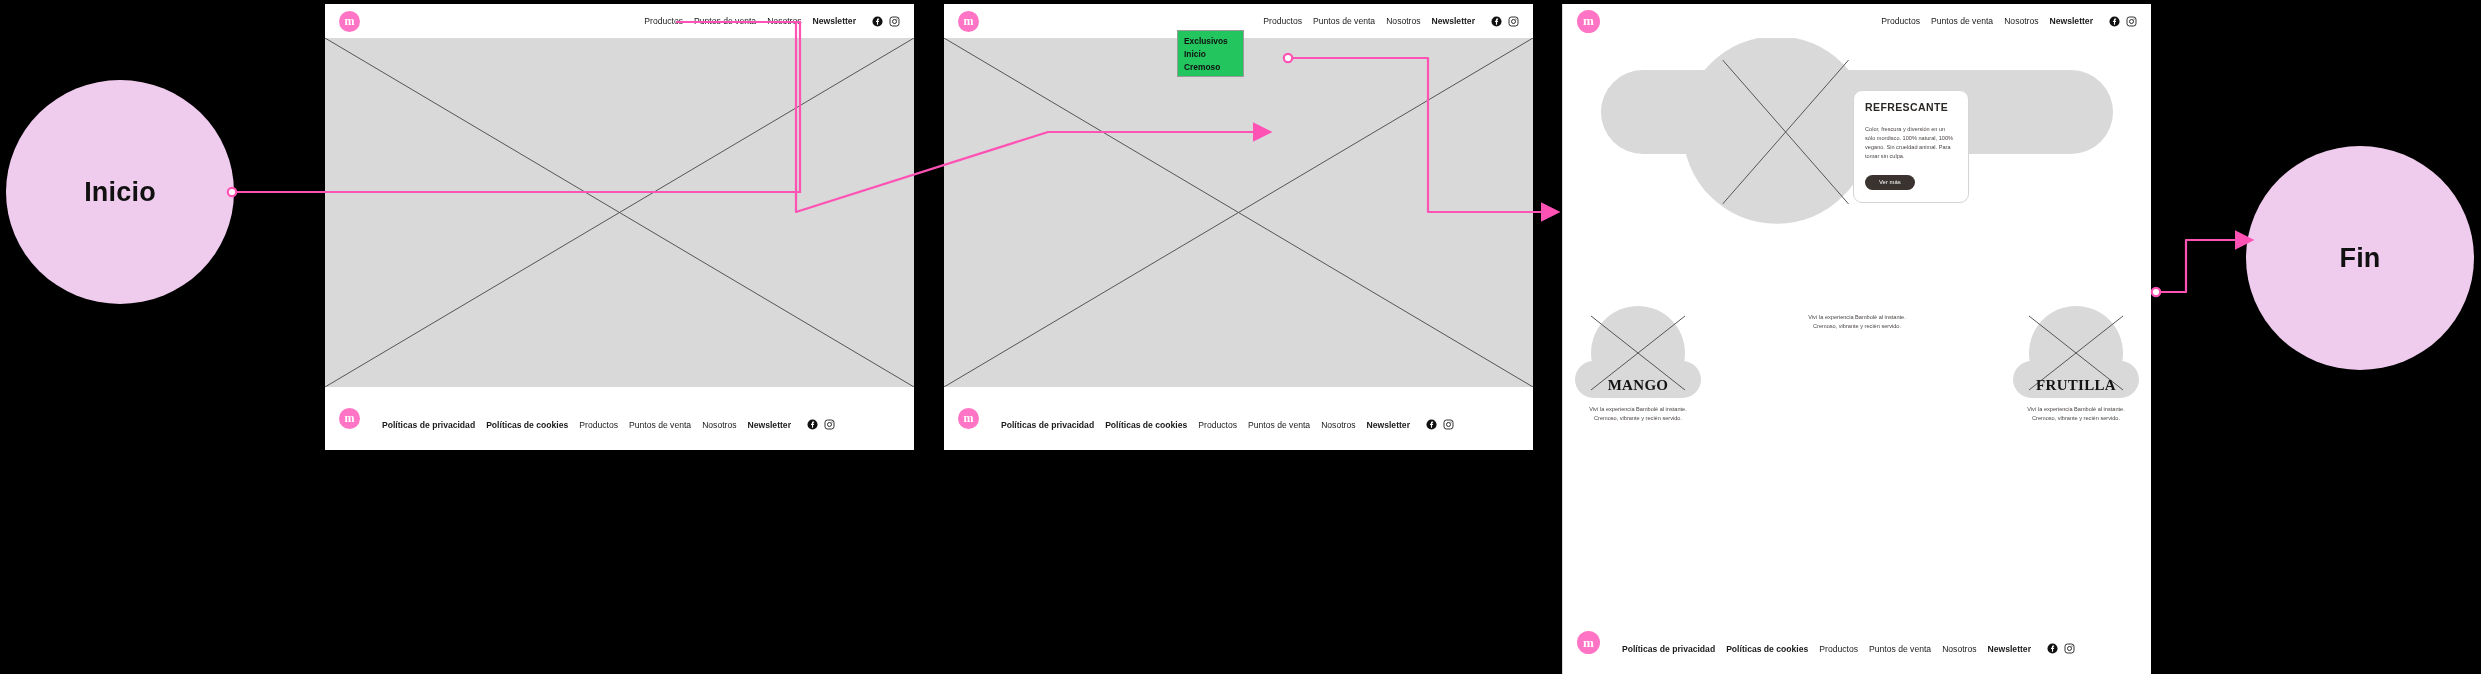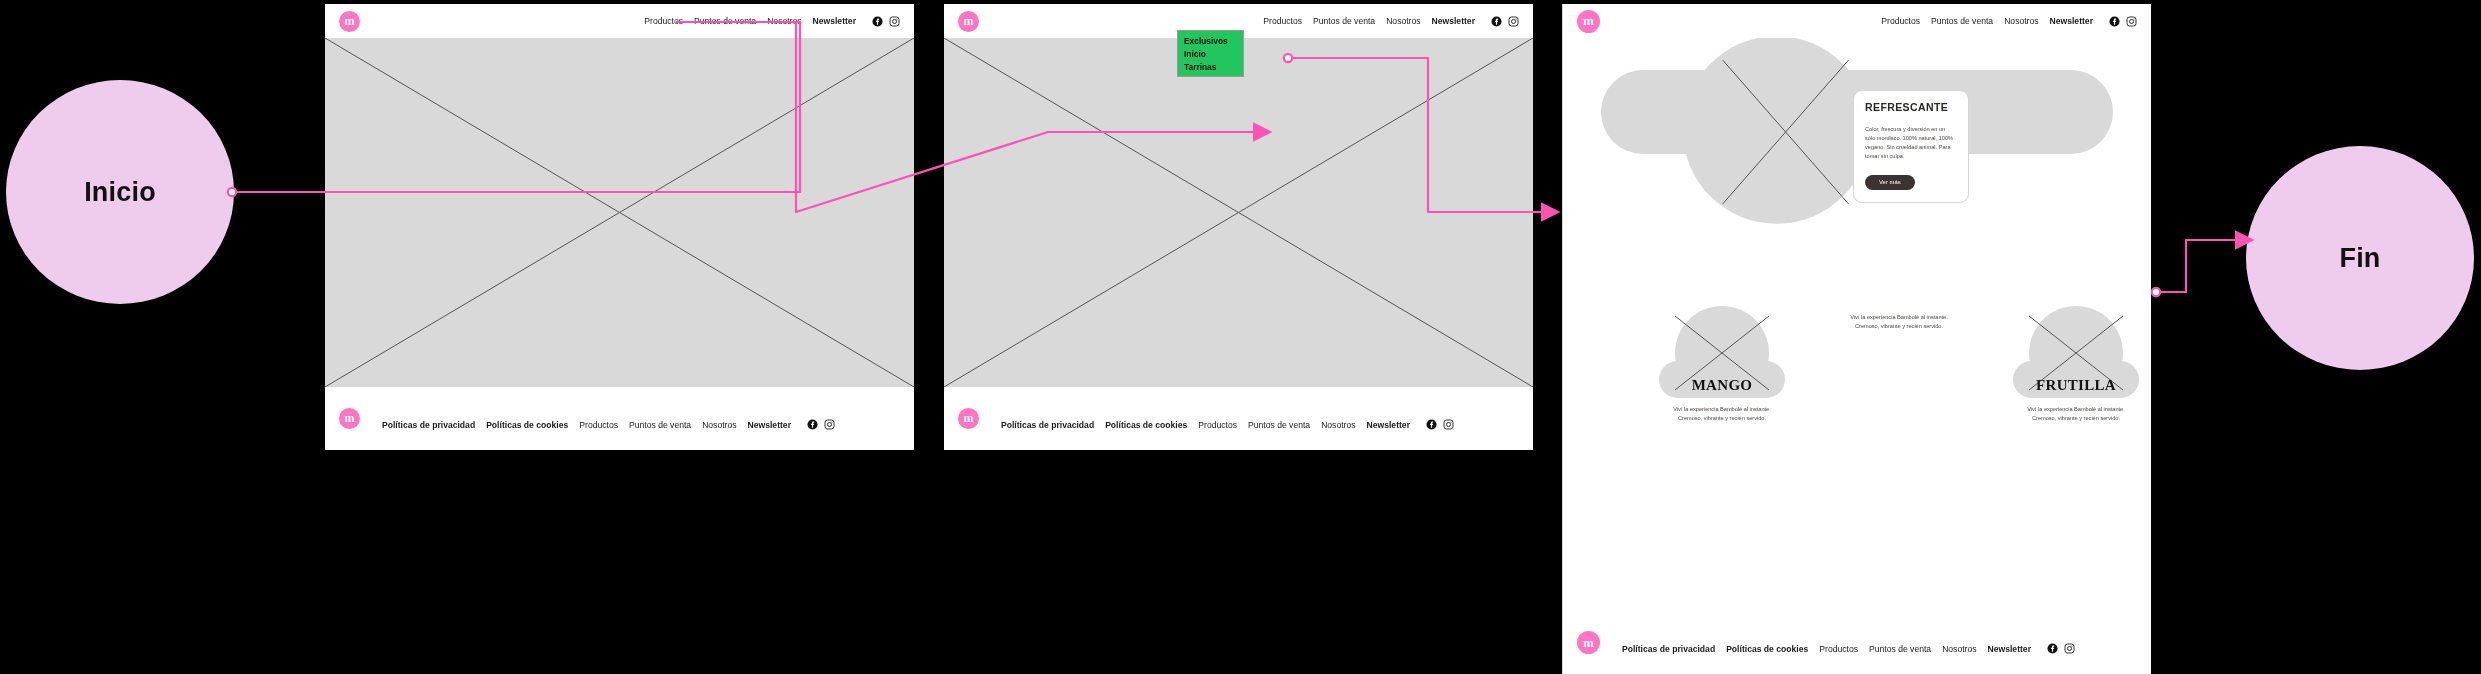--- a/index.html
+++ b/index.html
@@ -95,21 +95,21 @@
   }
   .btn{
     display:inline-block;background:#3A3330;color:#fff;
     border-radius:40px;font-size:5.9px;
     padding:4.5px 14px;border:none;cursor:pointer;
   }
 
   
   .cards{
     position:absolute;left:0;right:0;top:302px;
-    display:flex;justify-content:flex-end;gap:27px;
+    display:flex;justify-content:space-between;gap:27px;
   }
   .pcard{width:150px;}
   .pcard .shape{position:relative;height:92px;}
   .pcard .shape svg{width:100%;height:100%;display:block;}
   .pcard .pname{
     position:absolute;left:0;right:0;bottom:4px;text-align:center;
     font-family:"Liberation Serif", serif;
     font-weight:700;font-size:15px;color:#141414;letter-spacing:.3px;
   }
   .pcard .pdesc{
@@ -205,21 +205,21 @@
             <circle cx="12" cy="12" r="4.4" fill="none" stroke="#111" stroke-width="1.9"></circle>
             <circle cx="17.4" cy="6.6" r="1.3" fill="#111"></circle>
           </svg>
         </div>
       </div>
     </div>
 
     <div class="dropdown">
       <div>Exclusivos</div>
       <div>Inicio</div>
-      <div>Tarrinas</div>
+      <div>Cremoso</div>
     </div>
 
     <div class="wire">
       <svg viewBox="0 0 589 349" preserveAspectRatio="none">
         <rect width="589" height="349" fill="#D9D9D9"></rect>
         <line x1="0" y1="0" x2="589" y2="349" stroke="#555" stroke-width="1" vector-effect="non-scaling-stroke"></line>
         <line x1="589" y1="0" x2="0" y2="349" stroke="#555" stroke-width="1" vector-effect="non-scaling-stroke"></line>
       </svg>
     </div>
 

